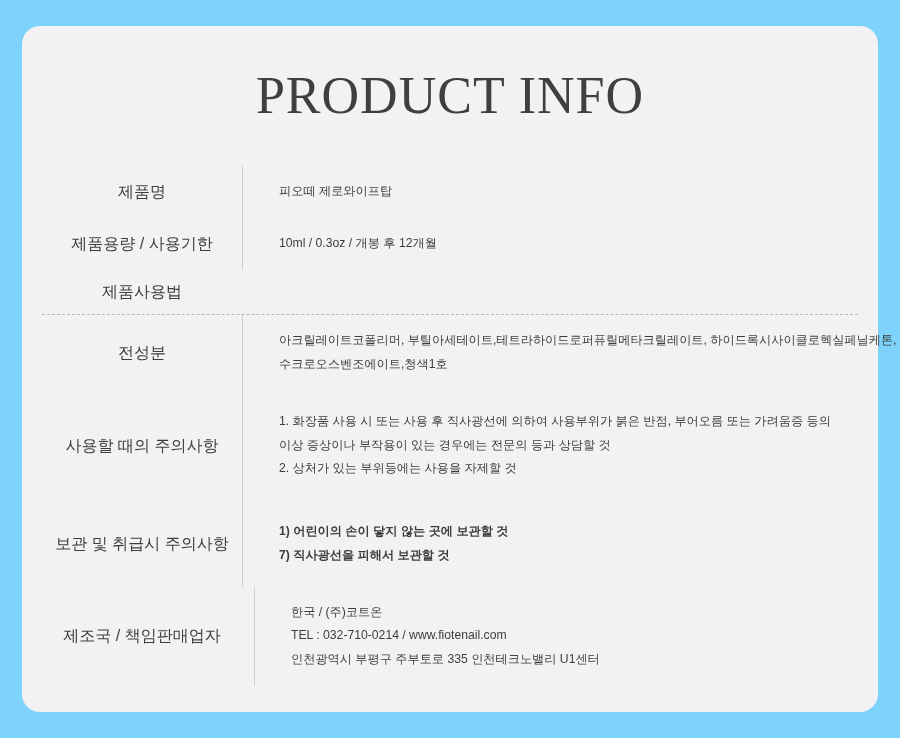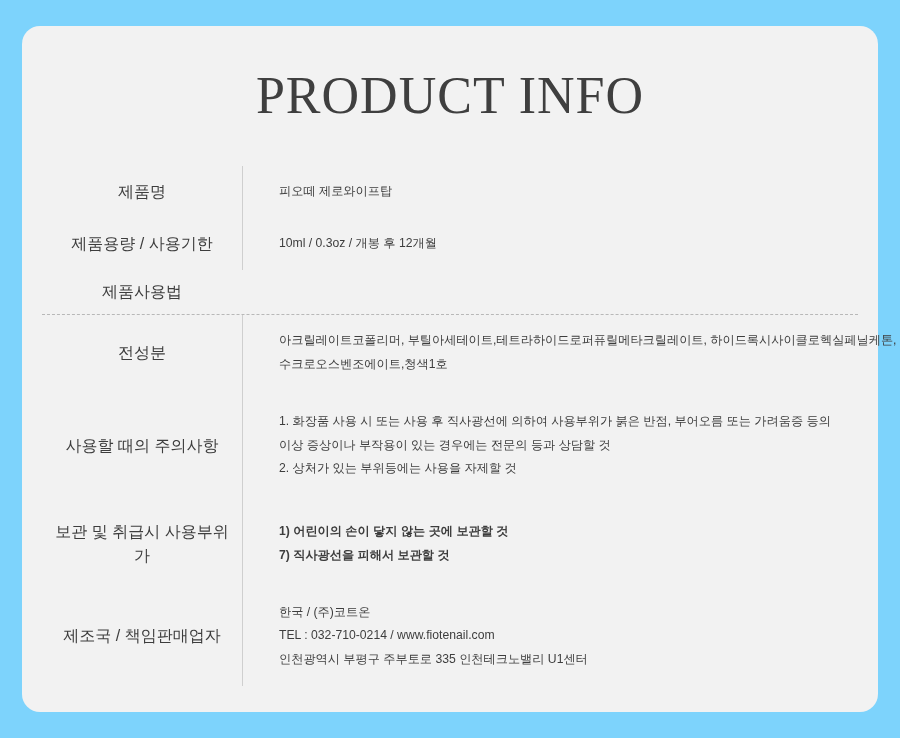--- a/index.html
+++ b/index.html
@@ -79,21 +79,21 @@
     flex-direction: column;
     justify-content: center;
   }
   .value .line {
     white-space: nowrap;
   }
   .r1 .value, .r2 .value, .r3 .value { min-height: 52px; }
   .r4 .value { min-height: 70px; }
   .r5 .value { min-height: 110px; }
   .r6 .value { min-height: 86px; font-weight: bold; }
-  .r7 .value { min-height: 96px; }
+  .r7 .value { min-height: 96px; margin-left: 12px; }
 </style>
 </head>
 <body>
 
 <div class="page">
   <div class="card">
 
     <div class="title">PRODUCT INFO</div>
 
     <div class="table">
@@ -127,21 +127,21 @@
       <div class="row r5">
         <div class="label">사용할 때의 주의사항</div>
         <div class="value">
           <div class="line">1. 화장품 사용 시 또는 사용 후 직사광선에 의하여 사용부위가 붉은 반점, 부어오름 또는 가려움증 등의</div>
           <div class="line">이상 증상이나 부작용이 있는 경우에는 전문의 등과 상담할 것</div>
           <div class="line">2. 상처가 있는 부위등에는 사용을 자제할 것</div>
         </div>
       </div>
 
       <div class="row r6">
-        <div class="label">보관 및 취급시 사용부위가</div>
+        <div class="label">보관 및 취급시 주의사항</div>
         <div class="value">
           <div class="line">1) 어린이의 손이 닿지 않는 곳에 보관할 것</div>
           <div class="line">7) 직사광선을 피해서 보관할 것</div>
         </div>
       </div>
 
       <div class="row r7">
         <div class="label">제조국 / 책임판매업자</div>
         <div class="value">
           <div class="line">한국 / (주)코트온</div>

